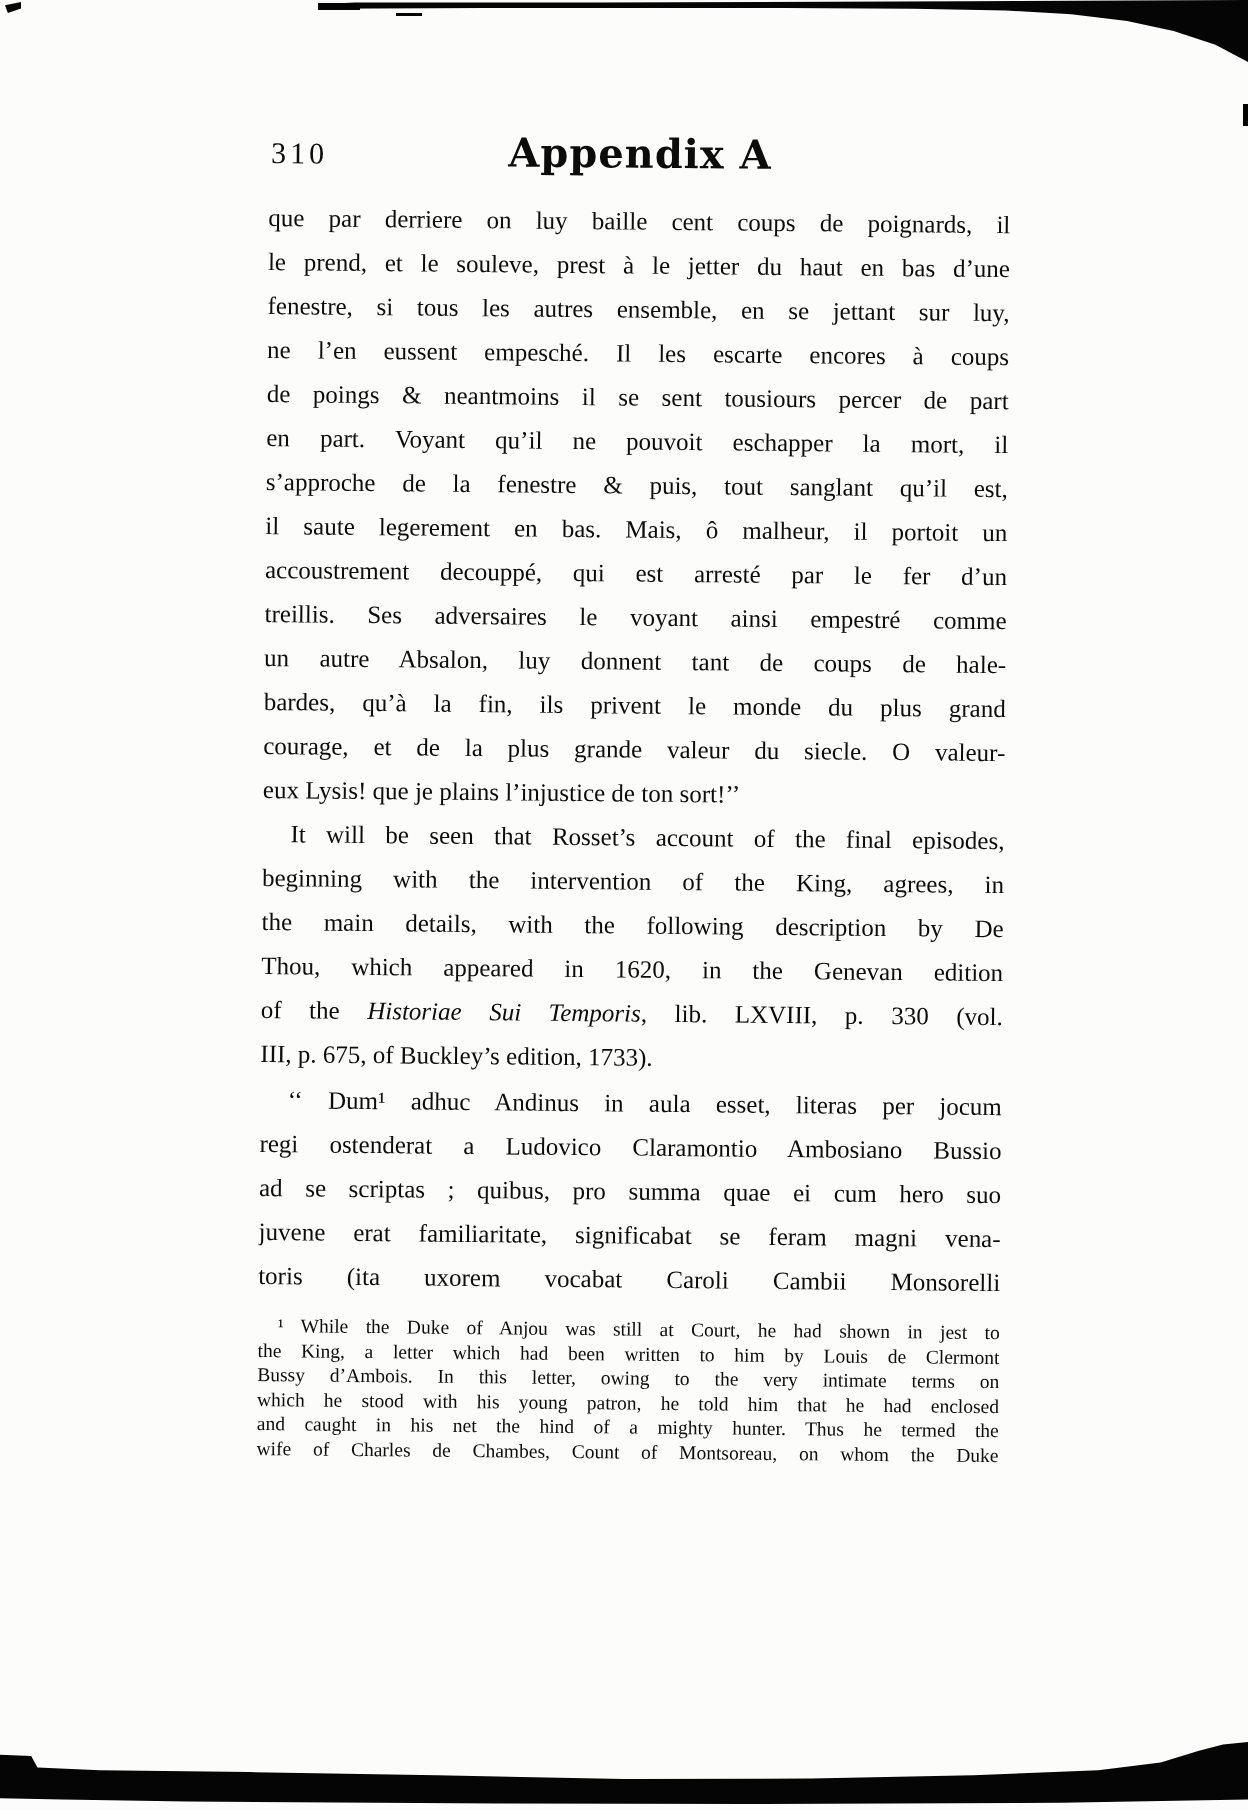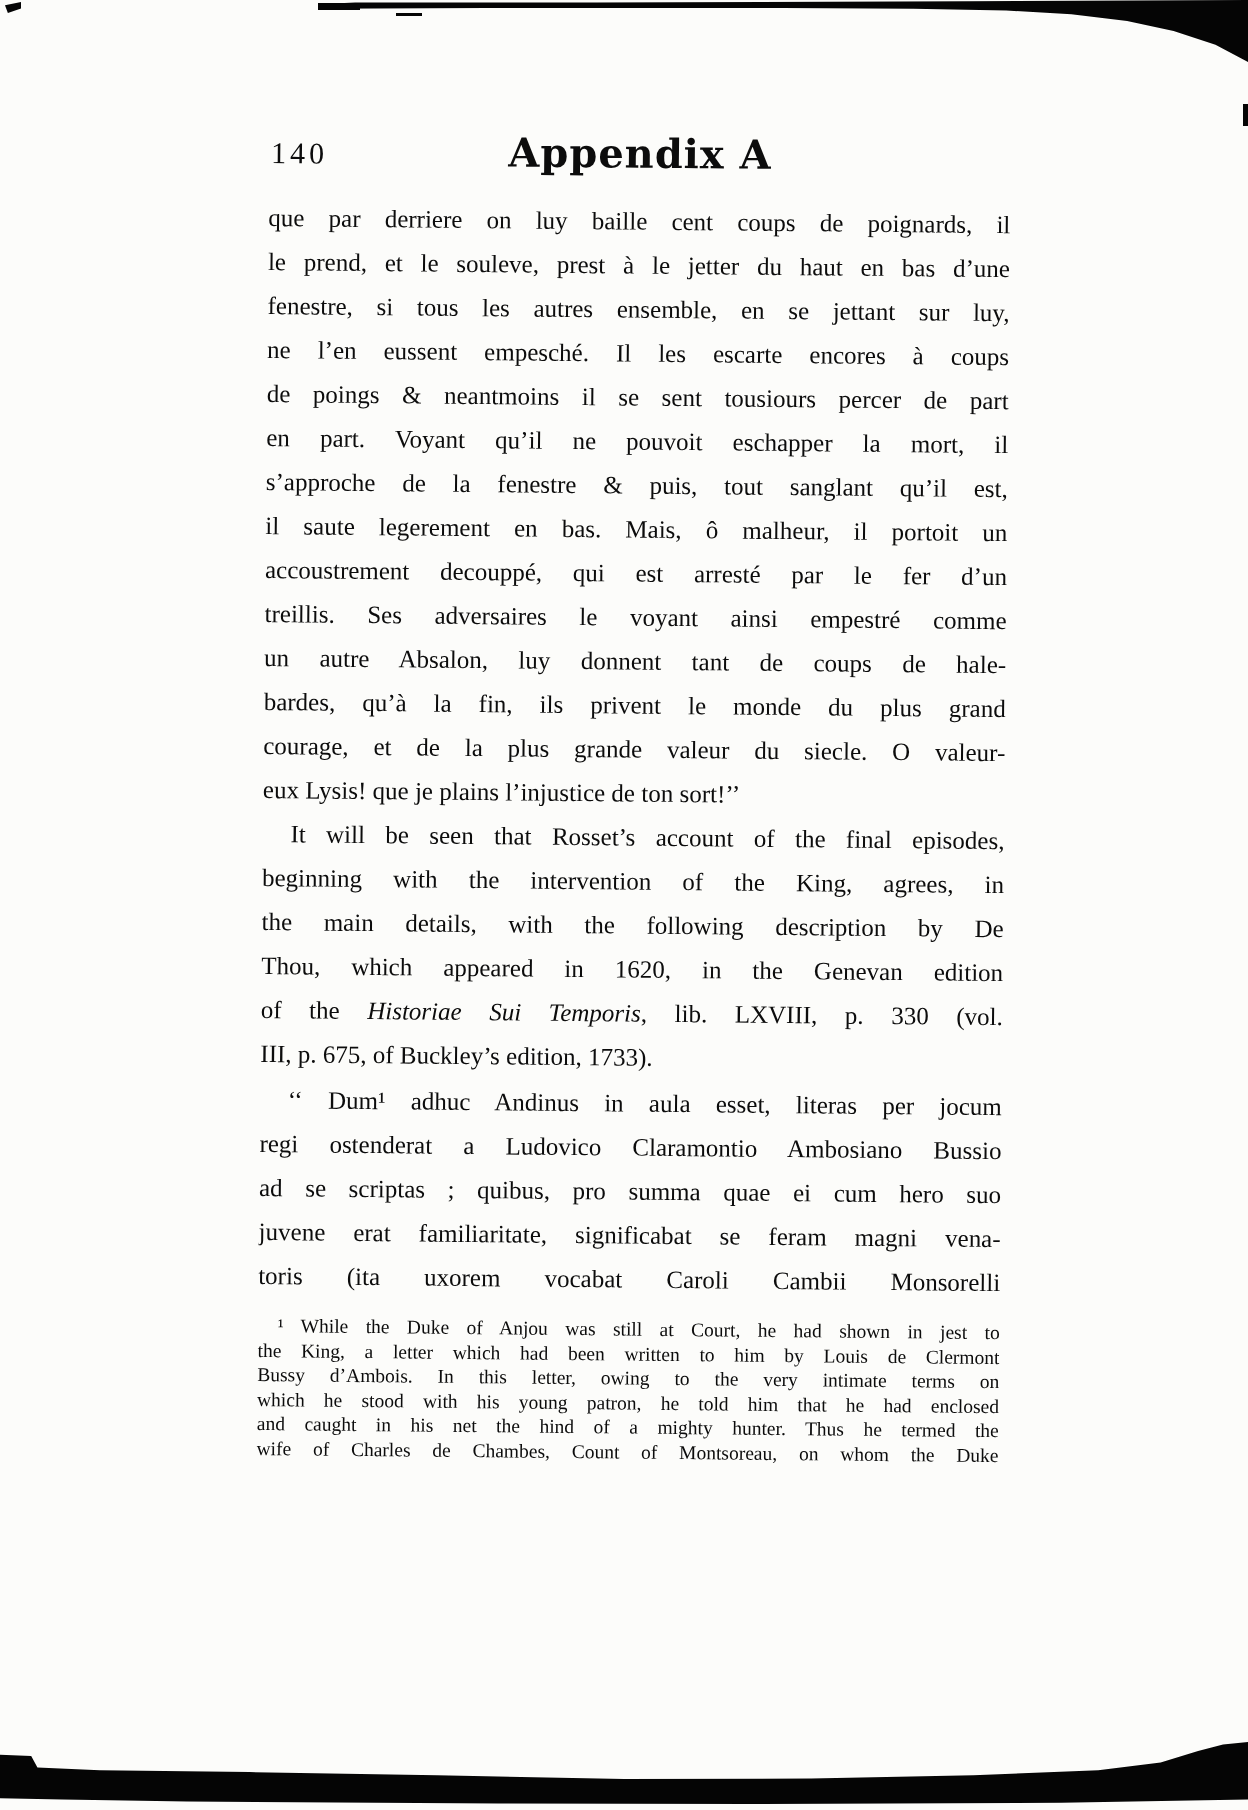--- a/index.html
+++ b/index.html
@@ -82,21 +82,21 @@
   }
 </style>
 </head>
 <body>
 
 <div class="page">
 
   <div class="tilt">
 
     <div class="pagehead">
-      <span class="pagenum">140</span>
+      <span class="pagenum">310</span>
       <div class="ptitle">Appendix A</div>
     </div>
 
     <div class="text-col">
 
       <div class="para">
         <div class="line">que par derriere on luy baille cent coups de poignards, il</div>
         <div class="line">le prend, et le souleve, prest à le jetter du haut en bas d’une</div>
         <div class="line">fenestre, si tous les autres ensemble, en se jettant sur luy,</div>
         <div class="line">ne l’en eussent empesché.  Il les escarte encores à coups</div>

